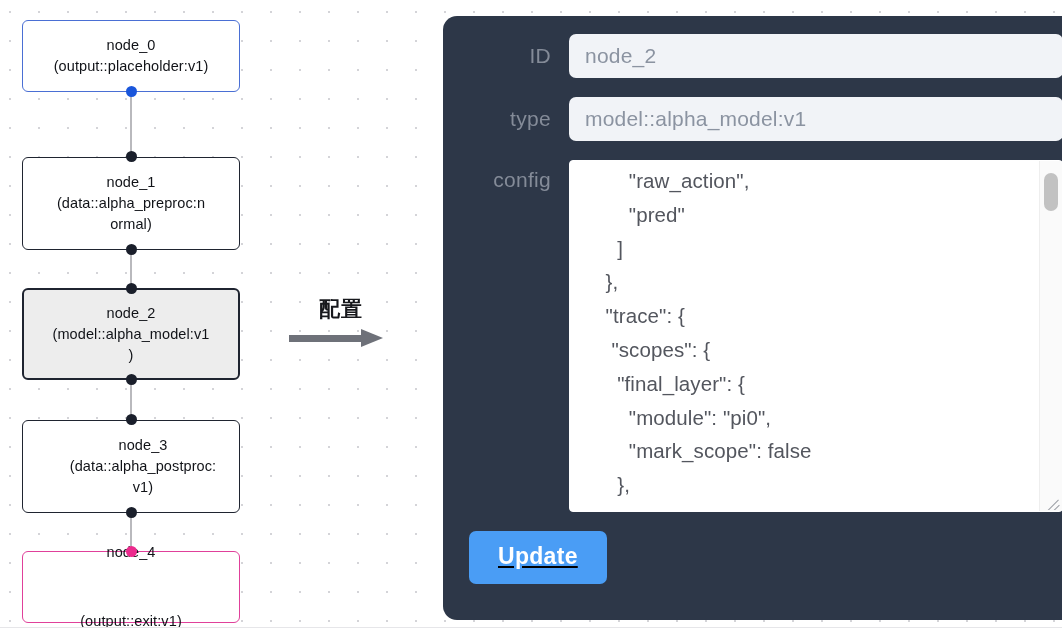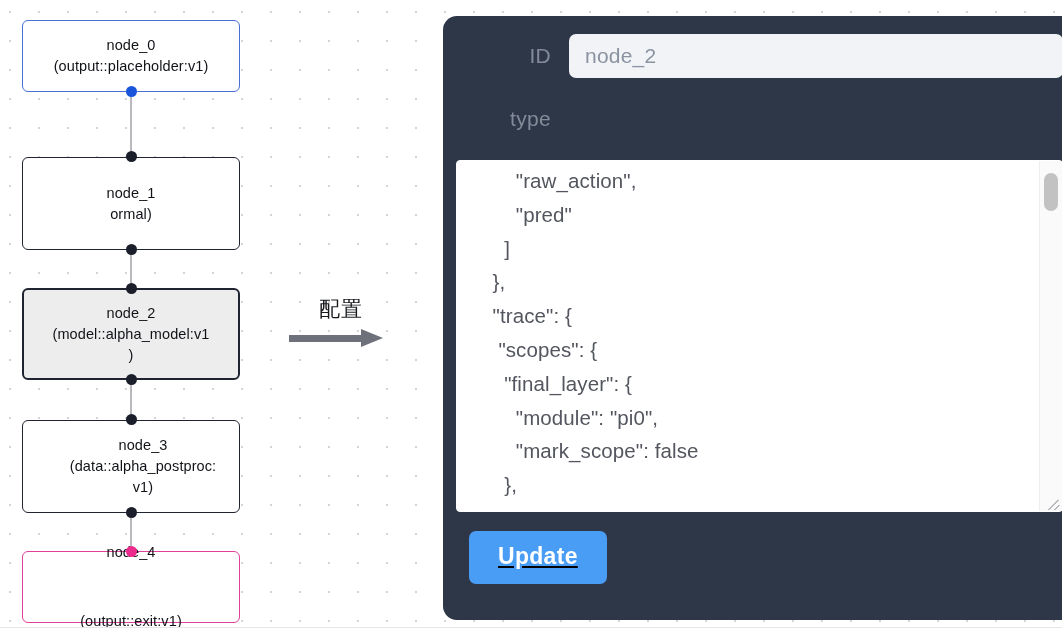--- a/index.html
+++ b/index.html
@@ -92,20 +92,21 @@
   .port.blue { background: #1a56db; }
   .port.pink { background: #ec2a8d; }
 
   
   .arrow-group {
     position: absolute;
     left: 287px;
     top: 296px;
     width: 108px;
     height: 70px;
+    font-weight: bold;
   }
   .arrow-label {
     font-size: 21px;
     color: #17181c;
     text-align: center;
     letter-spacing: 1px;
     font-family: "DejaVu Sans", "Liberation Sans", sans-serif;
     line-height: 26px;
   }
   .arrow-shape {
@@ -296,20 +297,21 @@
     <div class="edge" style="top:513px;height:38px;"></div>
 
     <div class="node input-node" style="top:20px;height:72px;">
       <span class="nline">node_0</span>
       <span class="nline">(output::placeholder:v1)</span>
     </div>
     <div class="port blue" style="top:86px;"></div>
 
     <div class="node" style="top:157px;height:93px;align-items:center;">
       <span class="nline">node_1</span>
+      <span class="nline">(data::alpha_preproc:n</span>
       <span class="nline">ormal)</span>
     </div>
     <div class="port" style="top:151px;"></div>
     <div class="port" style="top:244px;"></div>
 
     <div class="node selected" style="top:288px;height:92px;">
       <span class="nline">node_2</span>
       <span class="nline">(model::alpha_model:v1</span>
       <span class="nline">)</span>
     </div>
@@ -341,23 +343,25 @@
 
   <div class="panel">
 
     <div class="field-row">
       <div class="field-label">ID</div>
       <input class="text-input" type="text" value="node_2" style="">
     </div>
 
     <div class="field-row">
       <div class="field-label">type</div>
+      <input class="text-input" type="text" value="model::alpha_model:v1" style="">
     </div>
 
     <div class="field-row">
+      <div class="field-label cfg">config</div>
       <div class="cfg-wrap">
         <div class="cfg-area">
           <pre class="cfg-text">      "raw_action",
       "pred"
     ]
   },
   "trace": {
    "scopes": {
     "final_layer": {
       "module": "pi0",

